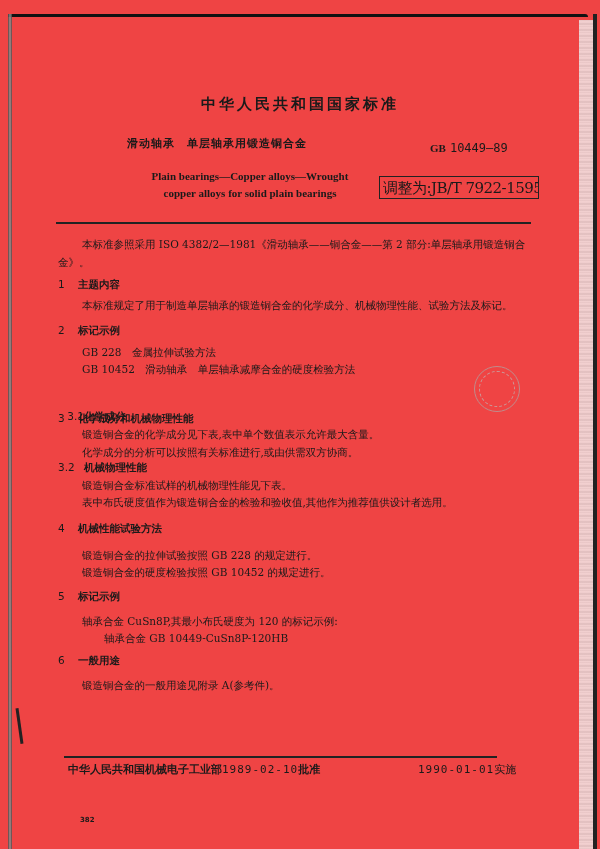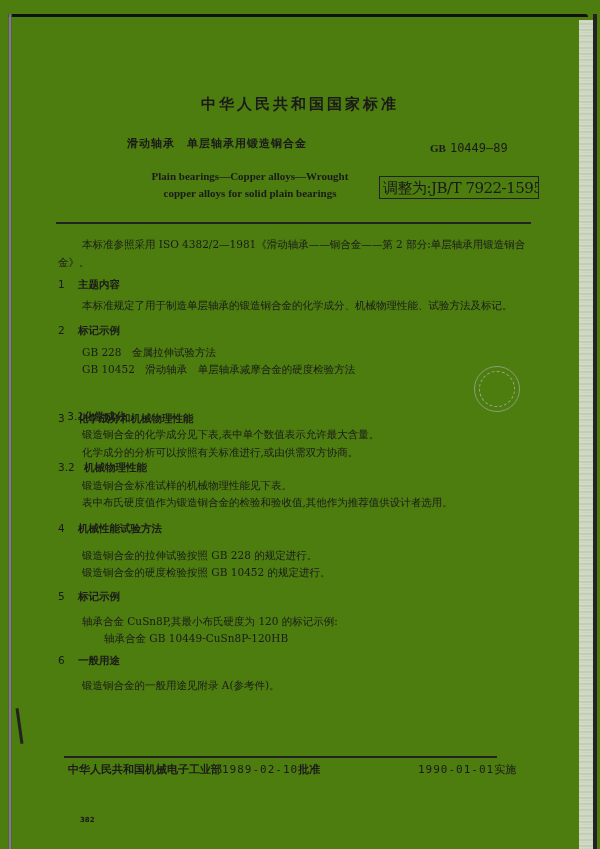--- a/index.html
+++ b/index.html
@@ -12,21 +12,21 @@
       height: 849px;
       position: relative;
       overflow: hidden;
       font-family: "DejaVu Sans", sans-serif;
       color: #1a1a1a;
     }
     .page {
       position: absolute;
       left: 0; top: 0;
       width: 600px; height: 849px;
-      background: #4d7c0f;
+      background: #ef4444;
     }
     
     .border-top {
       position: absolute;
       left: 8px; top: 14px;
       width: 580px; height: 3px;
       background: #111;
       border-top-right-radius: 18px;
     }
     .border-left {

